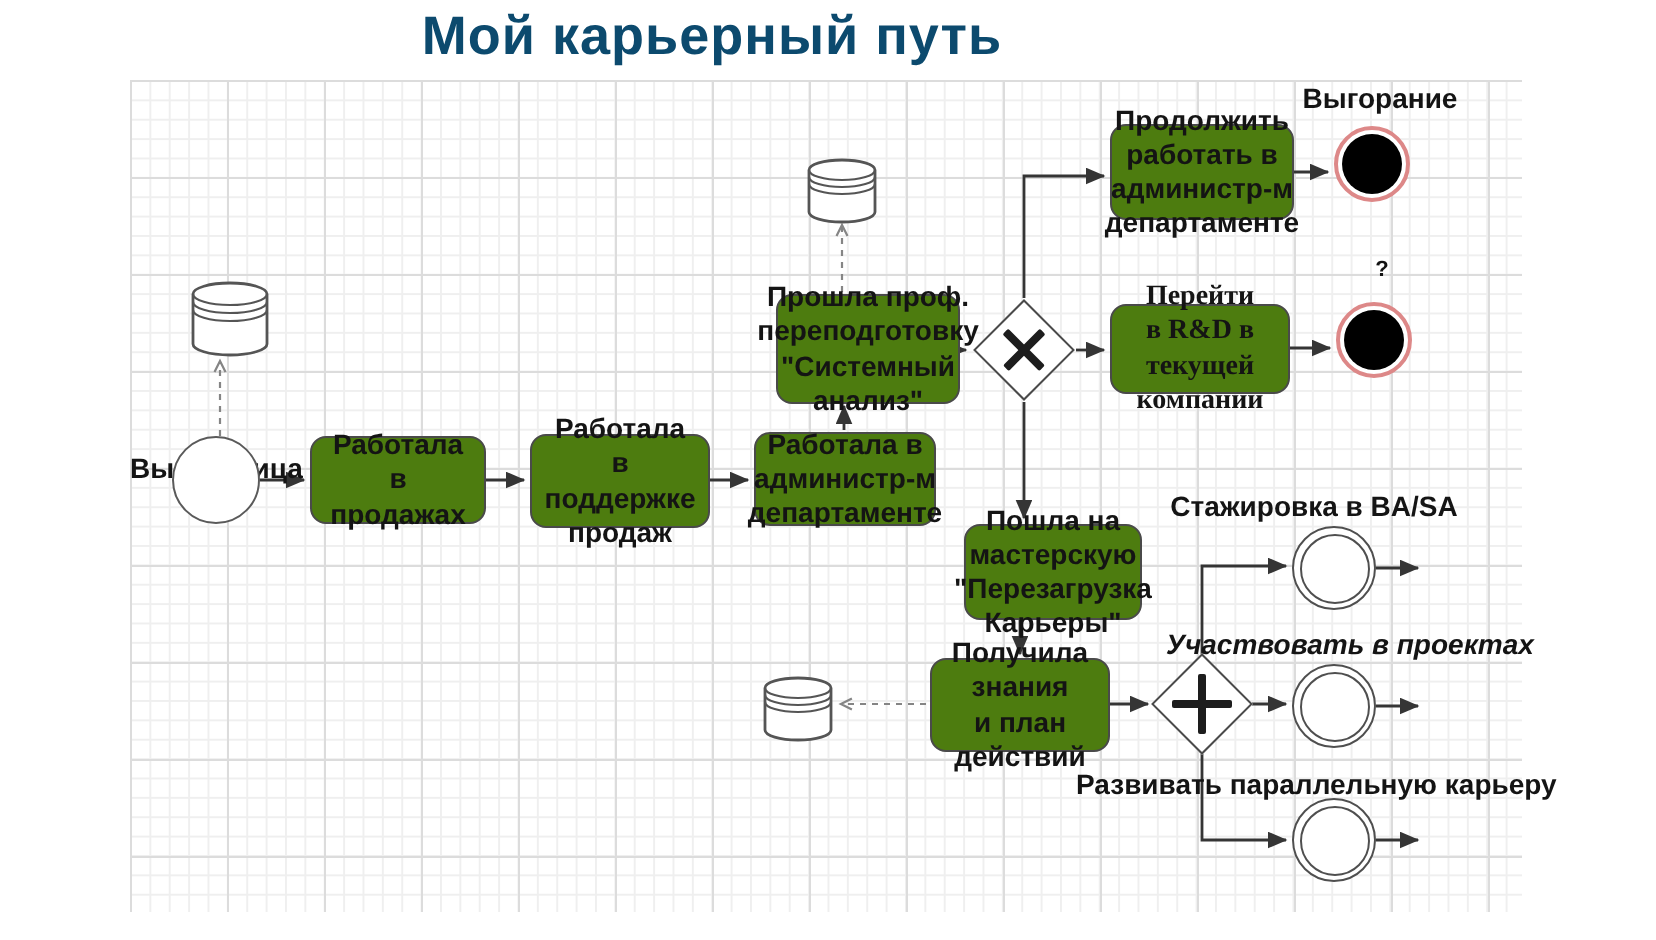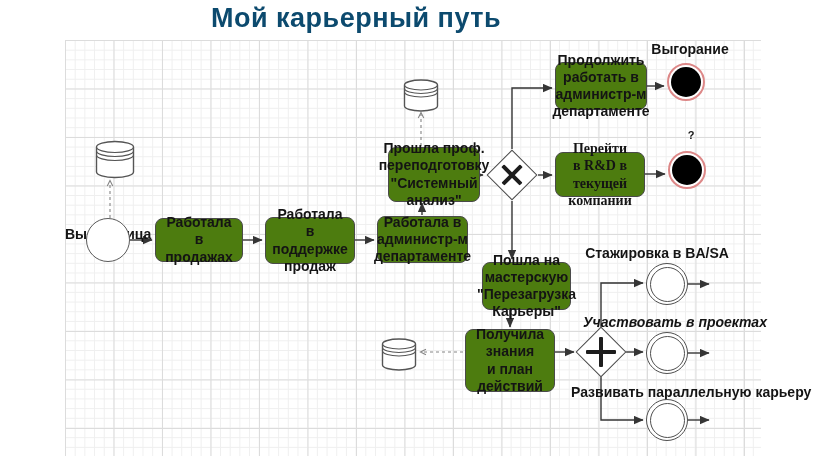--- a/index.html
+++ b/index.html
@@ -128,21 +128,21 @@
 работать в
 администр-м
 департаменте</div>
 <div class="node task" style="left:555px;top:152px;width:90px;height:45px;font-family:Liberation Serif, serif;">Перейти в R&amp;D в
 текущей
 компании</div>
 <div class="node task" style="left:468px;top:262px;width:89px;height:48px;margin-left:14px;">Пошла на
 мастерскую
 "Перезагрузка
 Карьеры"</div>
-<div class="node task" style="left:465px;top:329px;width:90px;height:63px;">Получила знания
+<div class="node task" style="left:465px;top:329px;width:90px;height:47px;">Получила знания
 и план действий</div>
 
 <div class="gw" style="left:494px;top:157px;"></div>
 <div class="gw-sym" style="left:499px;top:162px;width:26px;height:26px;">
   <span class="bar" style="left:0;top:11px;width:26px;height:3.6px;transform:rotate(45deg);"></span>
   <span class="bar" style="left:0;top:11px;width:26px;height:3.6px;transform:rotate(-45deg);"></span>
 </div>
 
 <div class="gw" style="left:583px;top:334px;"></div>
 <div class="gw-sym" style="left:586px;top:337px;width:30px;height:30px;">
@@ -163,16 +163,16 @@
 <div class="lbl center" style="left:577px;top:245px;width:160px;text-align:center;">Стажировка в BA/SA</div>
 <div class="node event-inter" style="left:646px;top:263px;width:42px;height:42px;">
     <div class="inner"></div>
   </div>
 
 <div class="lbl center" style="left:583px;top:314px;width:160px;font-style:italic;">Участвовать в проектах</div>
 <div class="node event-inter" style="left:646px;top:332px;width:42px;height:42px;">
     <div class="inner"></div>
   </div>
 
-<div class="lbl center" style="left:571px;top:384px;width:200px;">Развивать параллельную карьеру</div>
+<div class="lbl center" style="left:538px;top:384px;width:200px;">Развивать параллельную карьеру</div>
 <div class="node event-inter" style="left:646px;top:399px;width:42px;height:42px;">
     <div class="inner"></div>
   </div>
 
 </body></html>

